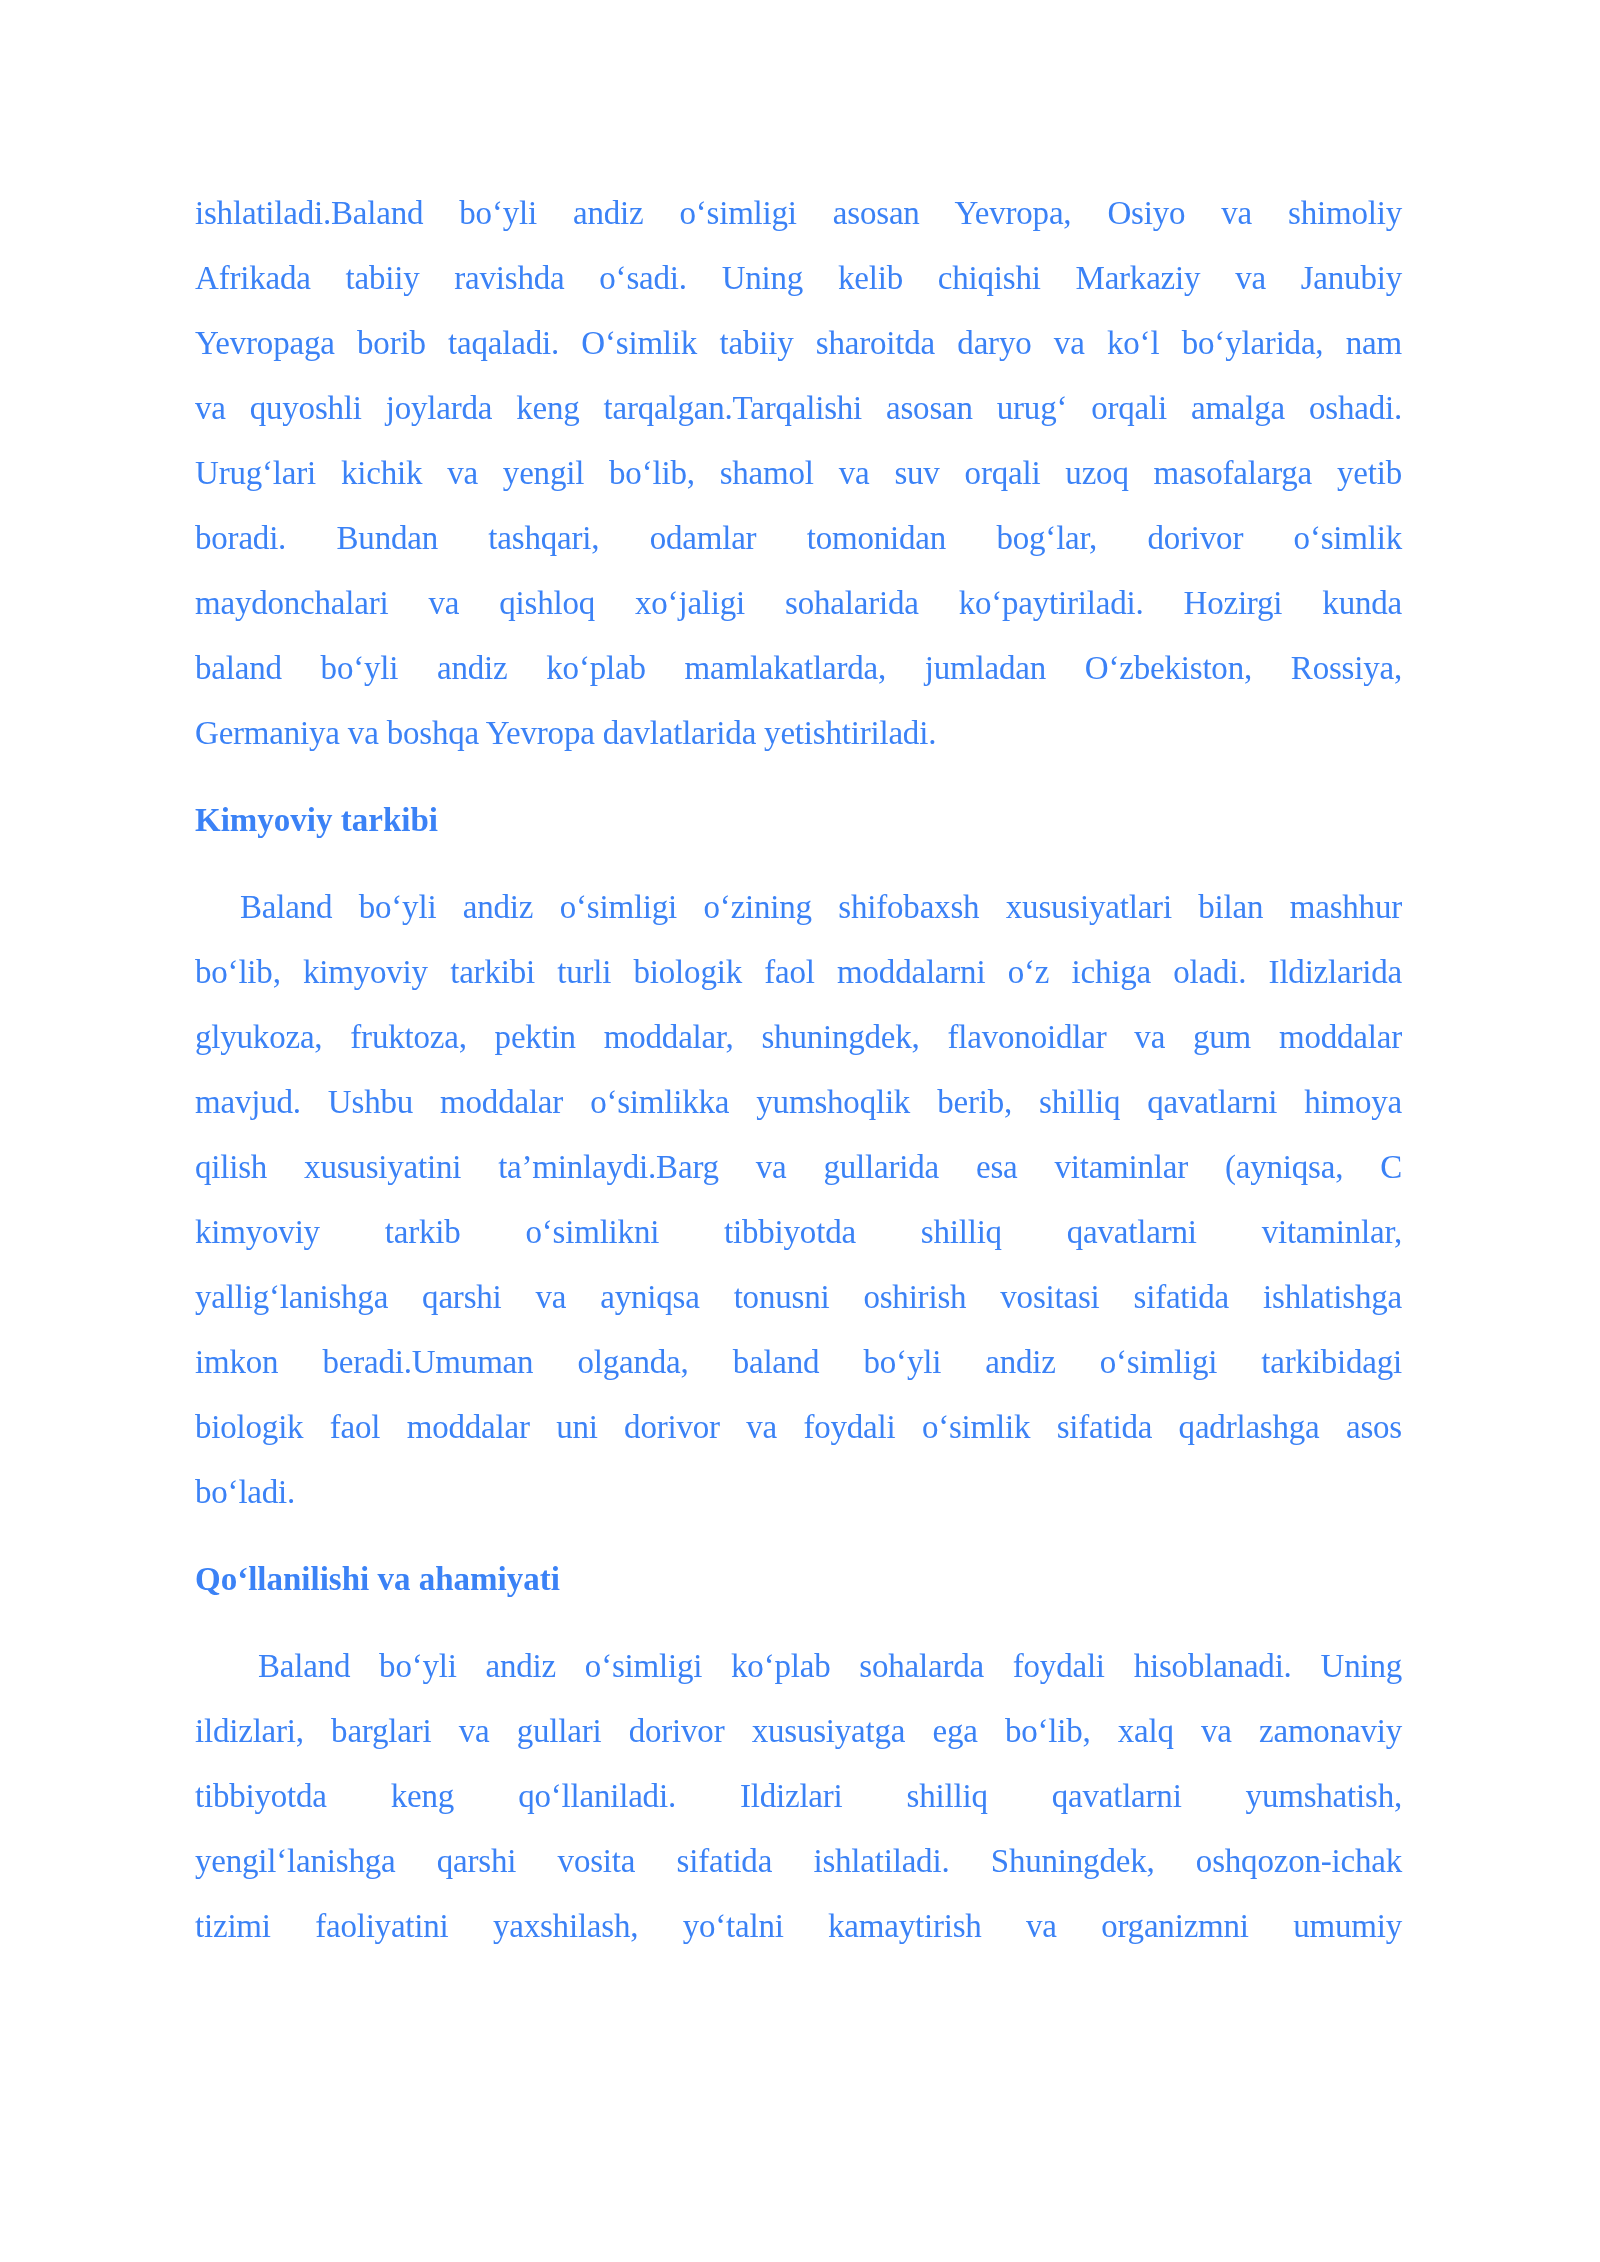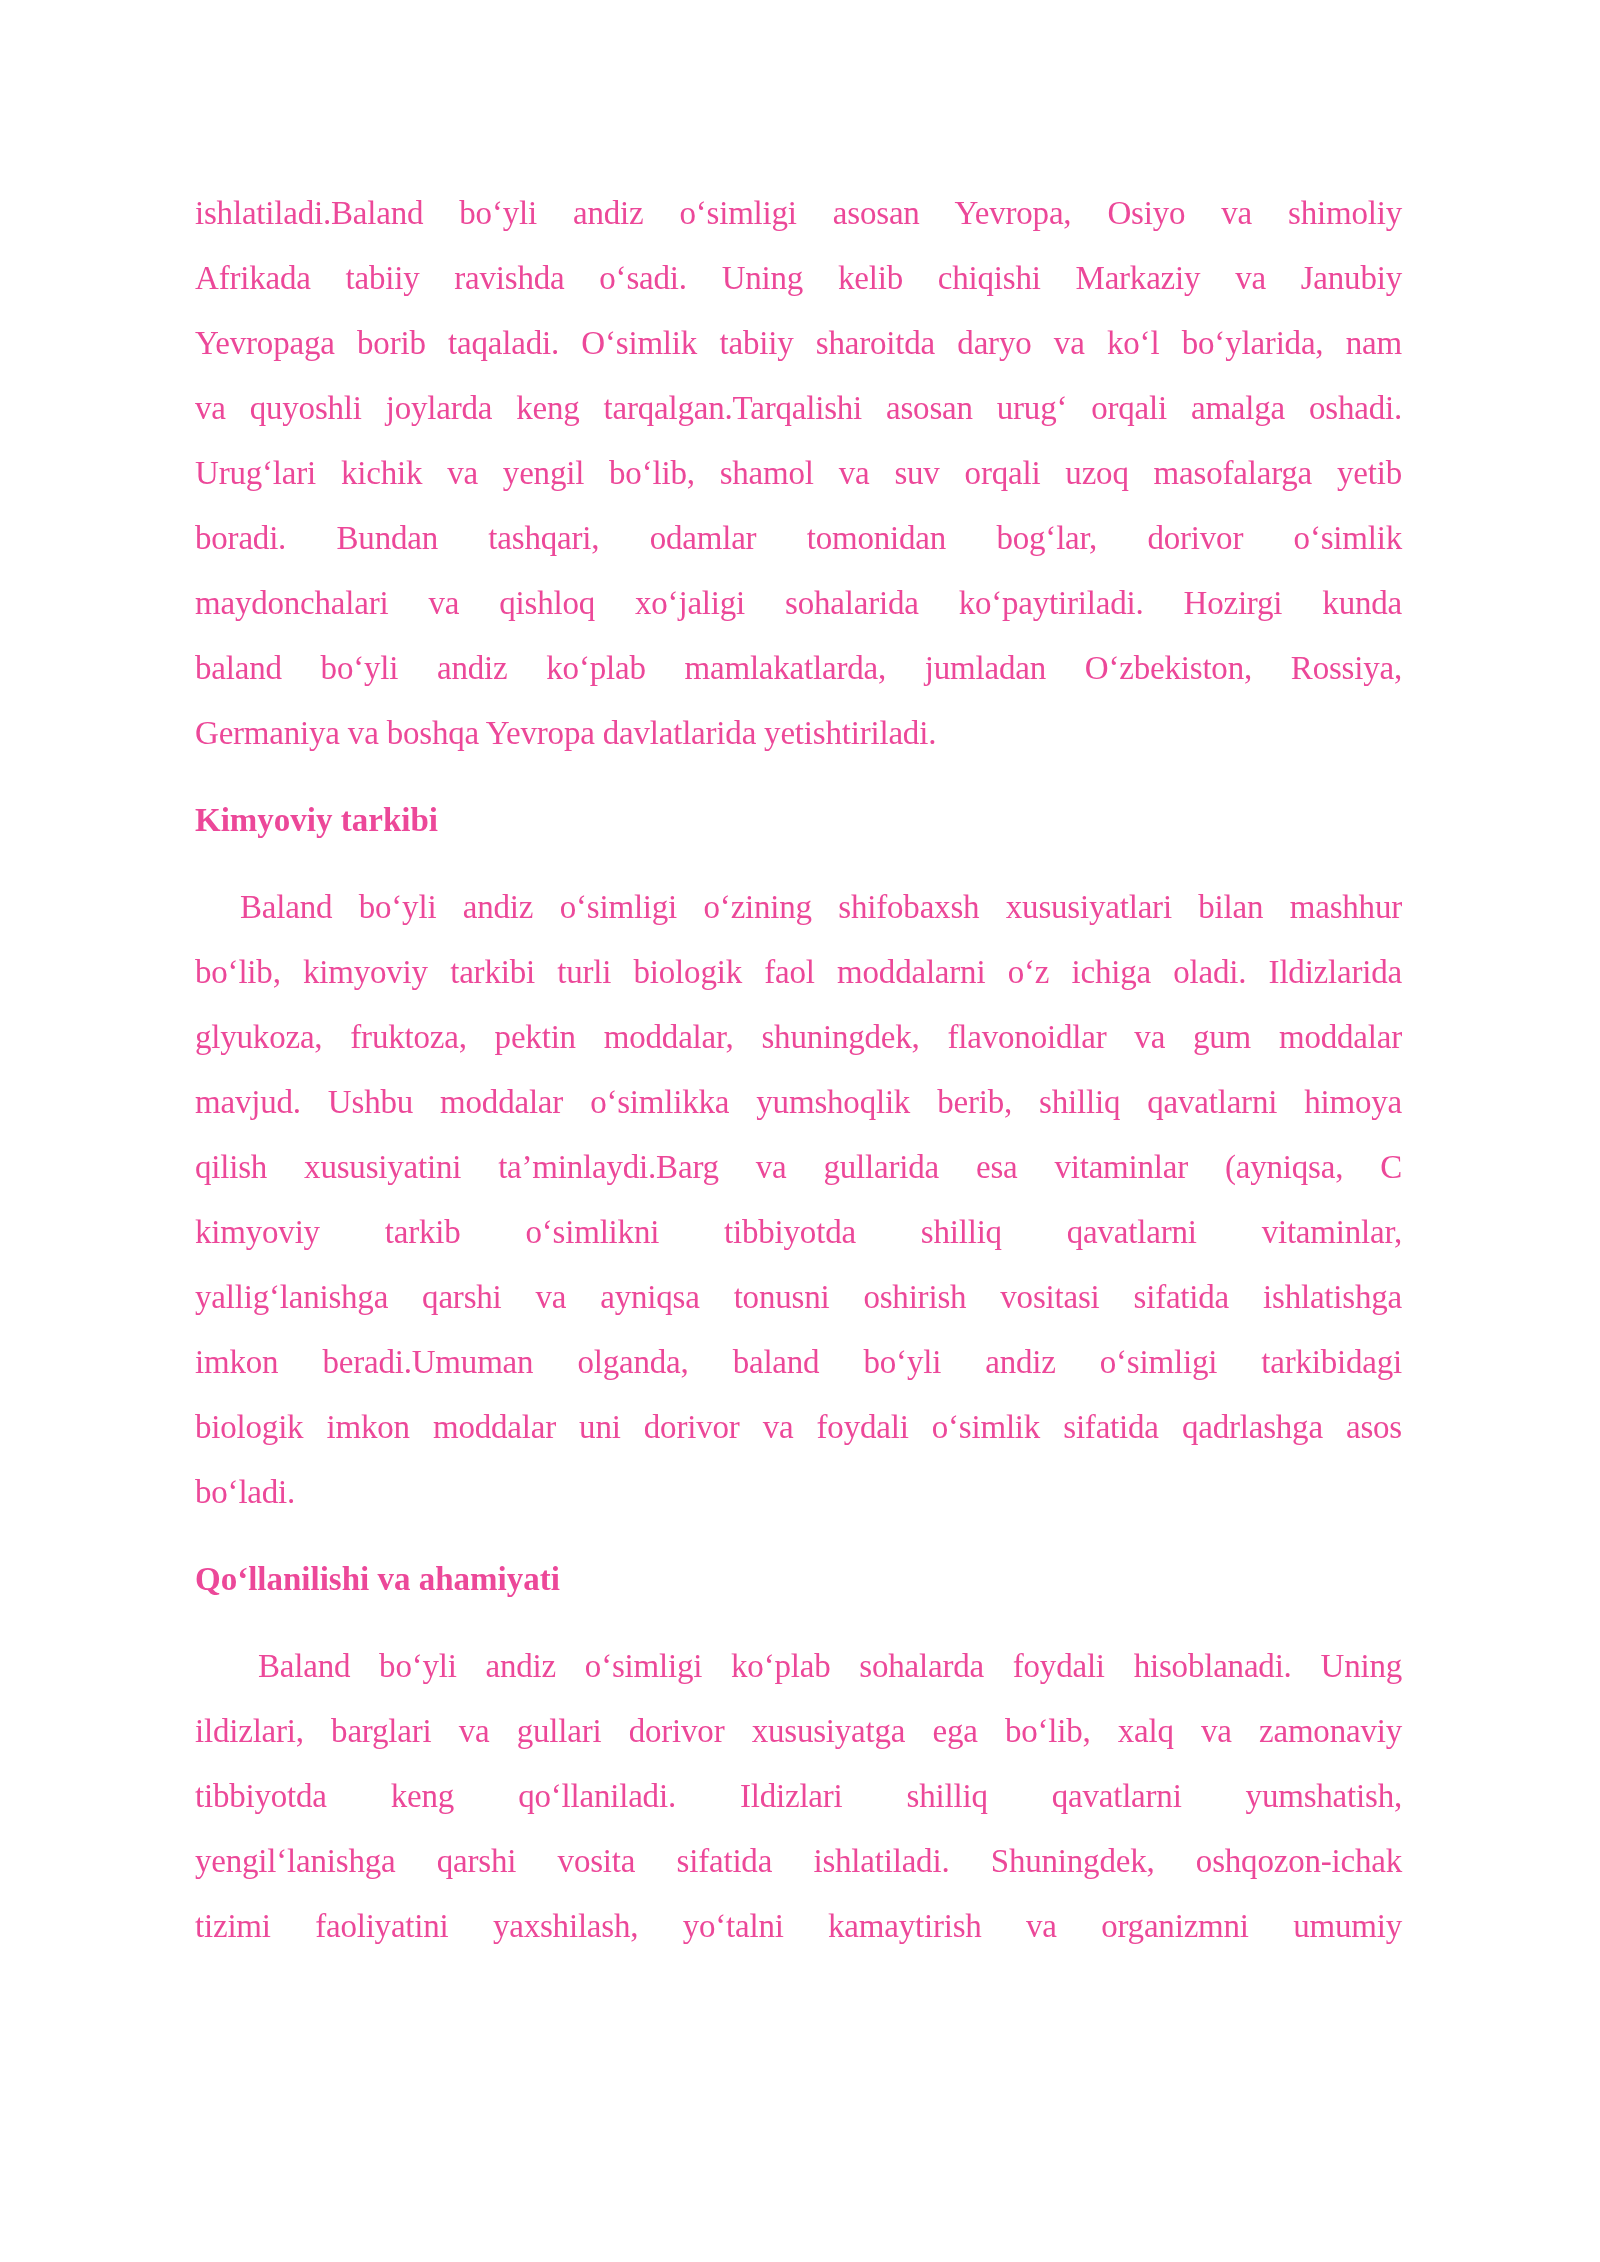--- a/index.html
+++ b/index.html
@@ -7,21 +7,21 @@
     padding: 0;
     background: #ffffff;
   }
   .viewport {
     position: relative;
     width: 1600px;
     height: 2262px;
     background: #ffffff;
     overflow: hidden;
     font-family: "Liberation Serif", serif;
-    color: #ec4899;
+    color: #3b82f6;
   }
   .content {
     position: absolute;
     left: 195px;
     top: 181px;
     width: 1207px;
   }
   .para { margin: 0; padding: 0; }
   .line {
     font-size: 33px;
@@ -66,21 +66,21 @@
 
     <div class="para ind45">
       <div class="line">Baland bo‘yli andiz o‘simligi o‘zining shifobaxsh xususiyatlari bilan mashhur</div>
       <div class="line">bo‘lib, kimyoviy tarkibi turli biologik faol moddalarni o‘z ichiga oladi. Ildizlarida</div>
       <div class="line">glyukoza, fruktoza, pektin moddalar, shuningdek, flavonoidlar va gum moddalar</div>
       <div class="line">mavjud. Ushbu moddalar o‘simlikka yumshoqlik berib, shilliq qavatlarni himoya</div>
       <div class="line">qilish xususiyatini ta’minlaydi.Barg va gullarida esa vitaminlar (ayniqsa, C</div>
       <div class="line">kimyoviy tarkib o‘simlikni tibbiyotda shilliq qavatlarni vitaminlar,</div>
       <div class="line">yallig‘lanishga qarshi va ayniqsa tonusni oshirish vositasi sifatida ishlatishga</div>
       <div class="line">imkon beradi.Umuman olganda, baland bo‘yli andiz o‘simligi tarkibidagi</div>
-      <div class="line">biologik imkon moddalar uni dorivor va foydali o‘simlik sifatida qadrlashga asos</div>
+      <div class="line">biologik faol moddalar uni dorivor va foydali o‘simlik sifatida qadrlashga asos</div>
       <div class="line lastline">bo‘ladi.</div>
     </div>
 
     <div class="heading">Qo‘llanilishi va ahamiyati</div>
 
     <div class="para ind63">
       <div class="line">Baland bo‘yli andiz o‘simligi ko‘plab sohalarda foydali hisoblanadi. Uning</div>
       <div class="line">ildizlari, barglari va gullari dorivor xususiyatga ega bo‘lib, xalq va zamonaviy</div>
       <div class="line">tibbiyotda keng qo‘llaniladi. Ildizlari shilliq qavatlarni yumshatish,</div>
       <div class="line">yengil‘lanishga qarshi vosita sifatida ishlatiladi. Shuningdek, oshqozon-ichak</div>

